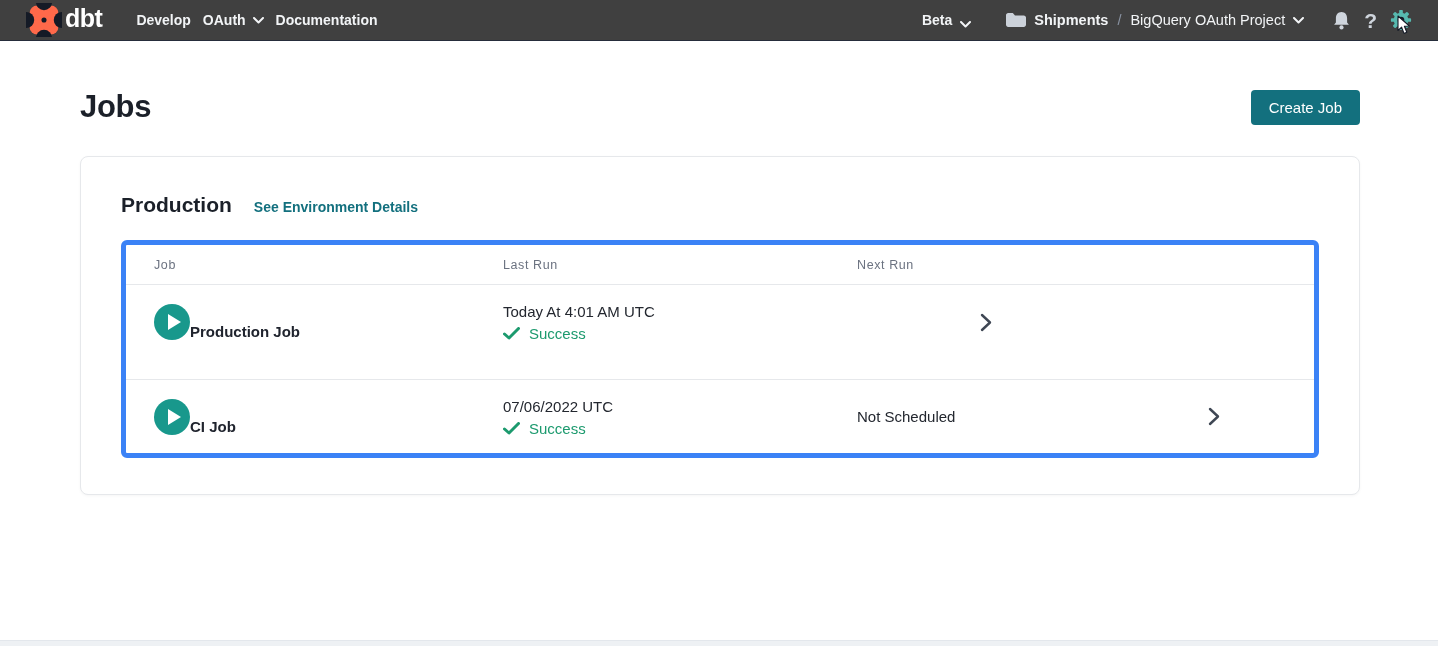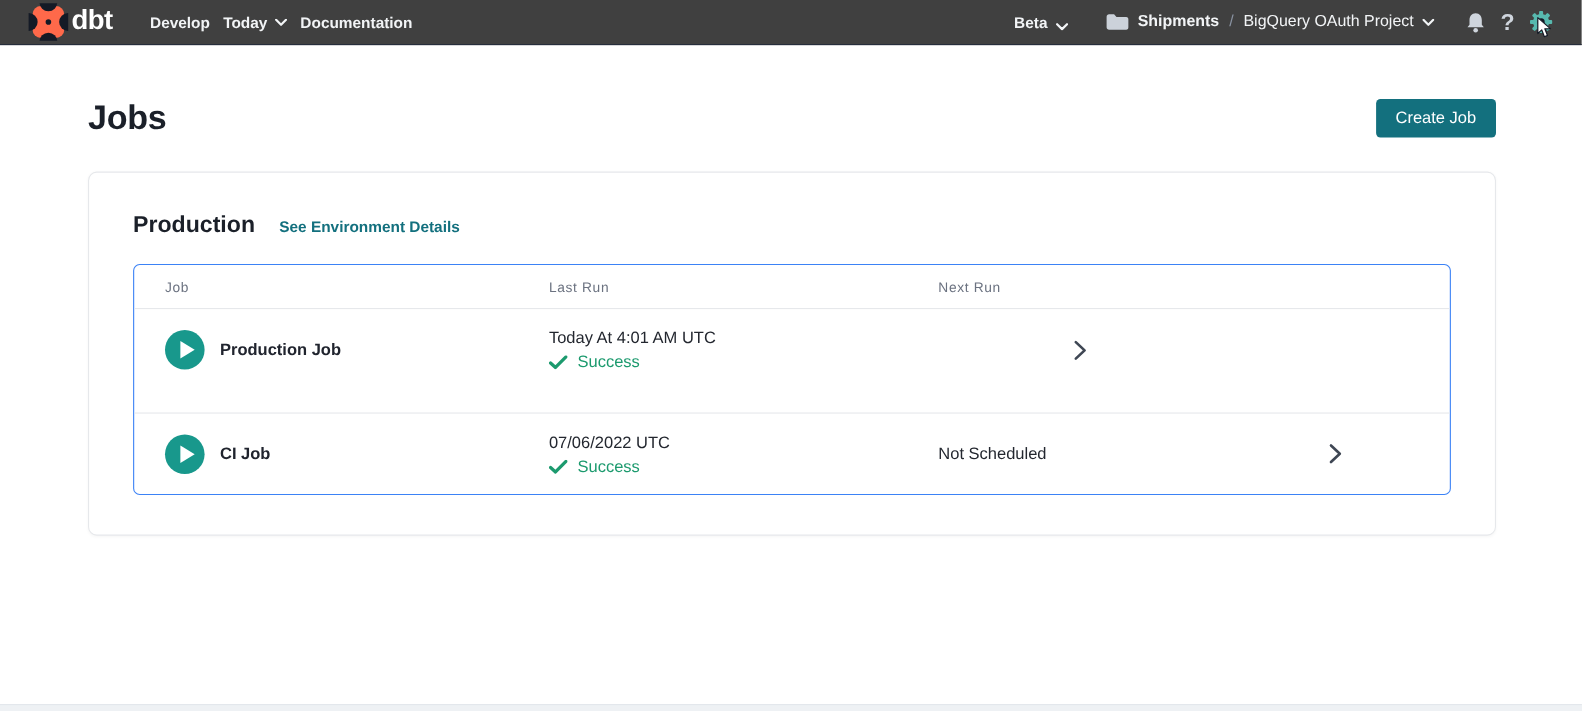--- a/index.html
+++ b/index.html
@@ -34,27 +34,27 @@
     font-family:inherit; font-size:15px; font-weight:400; padding:9px 18px; cursor:pointer;text-align:right; }
 
   
   .env-card { margin:31px 78px 0 80px; background:#ffffff; border:1px solid #e6e8eb;
     border-radius:8px; box-shadow:0 1px 3px rgba(20,26,38,0.04); padding:36px 40px 36px 40px; }
   .env-head { display:flex; align-items:baseline; gap:22px; }
   .env-title { font-size:21px; font-weight:700; color:#1b2029; }
   .env-link { font-size:14px; font-weight:700; color:#13707e; text-decoration:none; cursor:pointer; }
 
   
-  .jobs-table { margin-top:23px; border:1px solid #3b82f6; border-radius:6px; overflow:hidden; }
+  .jobs-table { margin-top:23px; border:5px solid #3b82f6; border-radius:6px; overflow:hidden; }
   .t-row { display:grid; grid-template-columns:349px 354px 257px 1fr; align-items:center; padding-left:28px; }
   .t-head { height:40px; border-bottom:1px solid #e6e8eb; }
   .t-head .t-col-label { font-size:12.5px; color:#6b7280; font-weight:500; letter-spacing:0.6px; }
   .t-body-row { height:74px; cursor:pointer; }
   .t-body-row + .t-body-row { border-top:1px solid #e6e8eb;margin-top:20px; }
-  .job-cell { display:flex; align-items:center; gap:14px; }
+  .job-cell { display:flex; align-items:flex-end; }
   .play-btn { width:36px; height:36px; border-radius:50%; background:#18988c; flex:0 0 36px;
     display:flex; align-items:center; justify-content:center; cursor:pointer; }
   .play-tri { width:0; height:0; border-left:13px solid #ffffff; border-top:8px solid transparent;
     border-bottom:8px solid transparent; margin-left:4px; }
   .job-name { font-size:15px; font-weight:700; color:#20242e; }
   .run-time { font-size:15px; color:#23272f; line-height:19px; }
   .run-sub { font-size:15px; color:#6b7280; line-height:19px; margin-top:3px; }
   .status-line { display:flex; align-items:center; gap:9px; margin-top:4px; }
   .status-text { font-size:15px; font-weight:500; color:#1c9a6e; }
   .chev-cell { display:flex; justify-content:center; }
@@ -77,21 +77,21 @@
       <circle cx="41" cy="20" r="9.5" fill="#141a26"></circle>
       <circle cx="20" cy="20" r="3" fill="#141a26"></circle>
     </svg>
     <span class="logo-text">dbt</span>
   </div>
   <nav class="nav-links">
     <span class="nav-link">
       <span>Develop</span>
     </span>
     <span class="nav-link">
-      <span>Today</span>
+      <span>OAuth</span>
       <svg class="chev-down" viewBox="0 0 11 7">
         <polyline points="1,1 5.5,5.5 10,1" fill="none" stroke="#f2f4f6" stroke-width="2" stroke-linecap="round" stroke-linejoin="round"></polyline>
       </svg>
     </span>
     <span class="nav-link">
       <span>Documentation</span>
     </span>
   </nav>
 
   <div class="nav-right">

